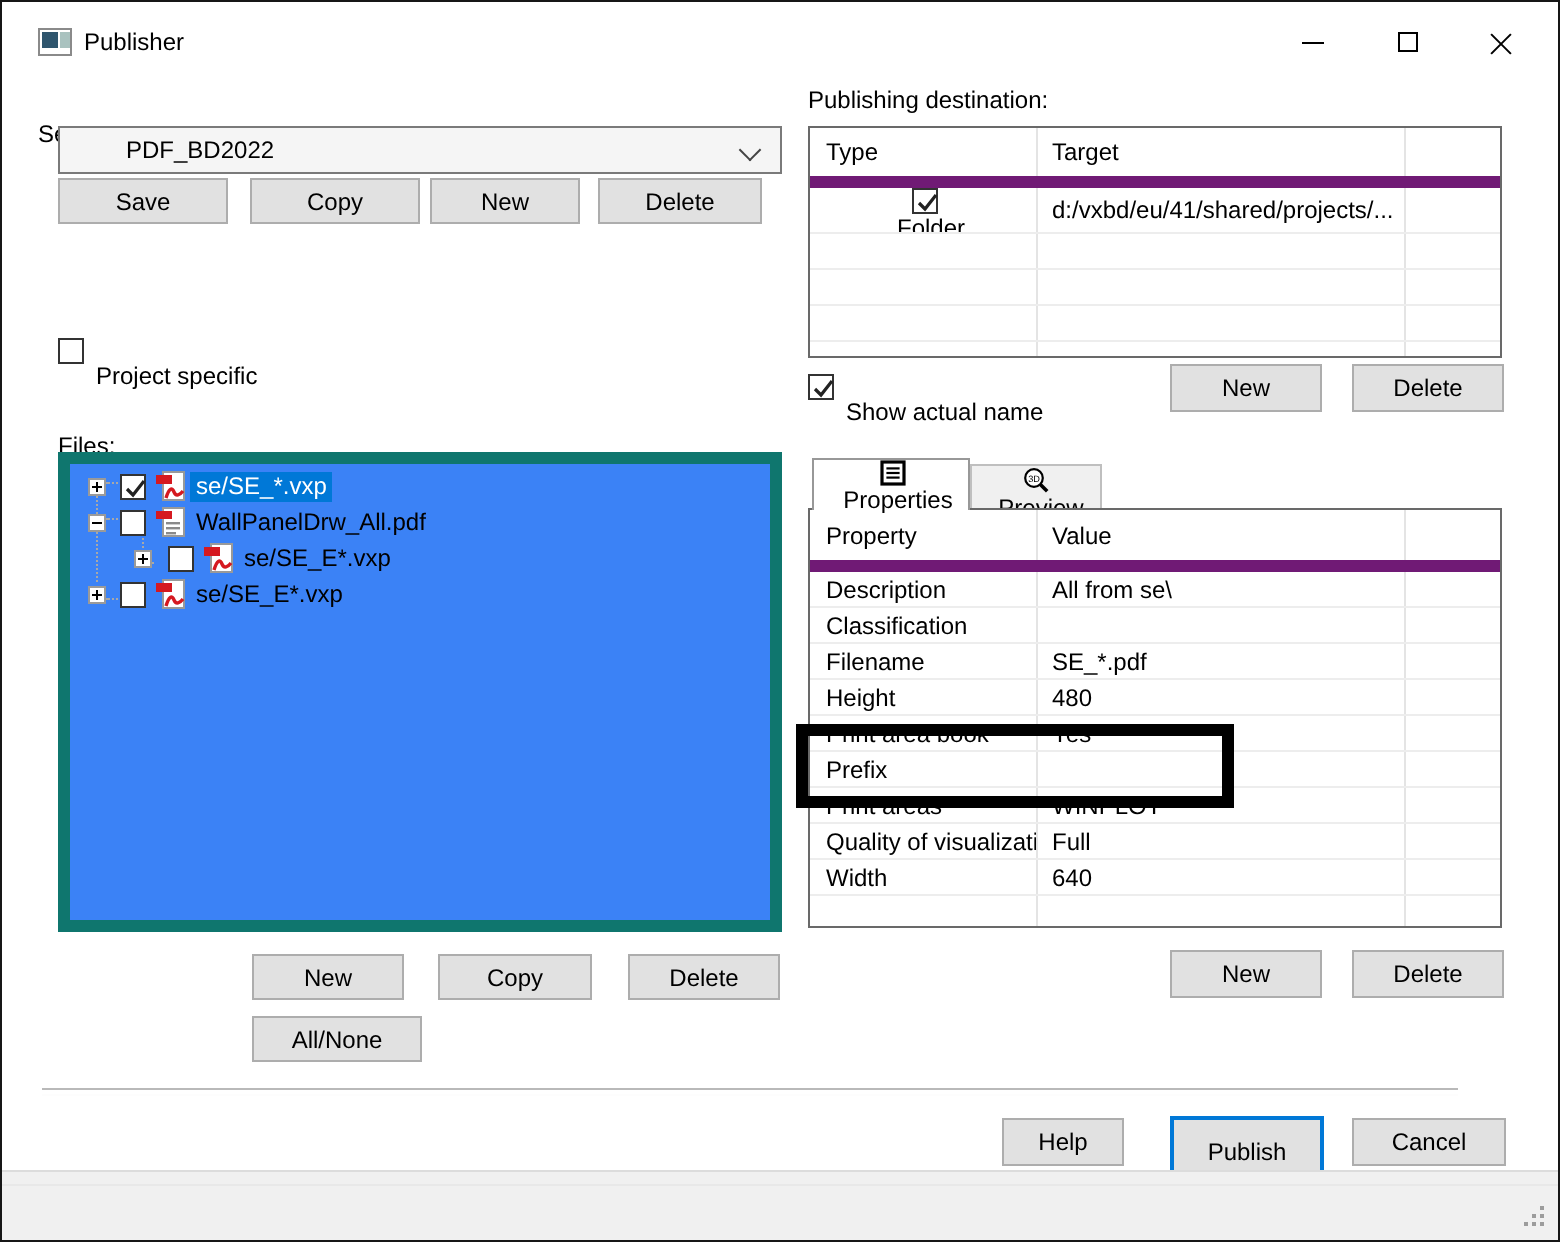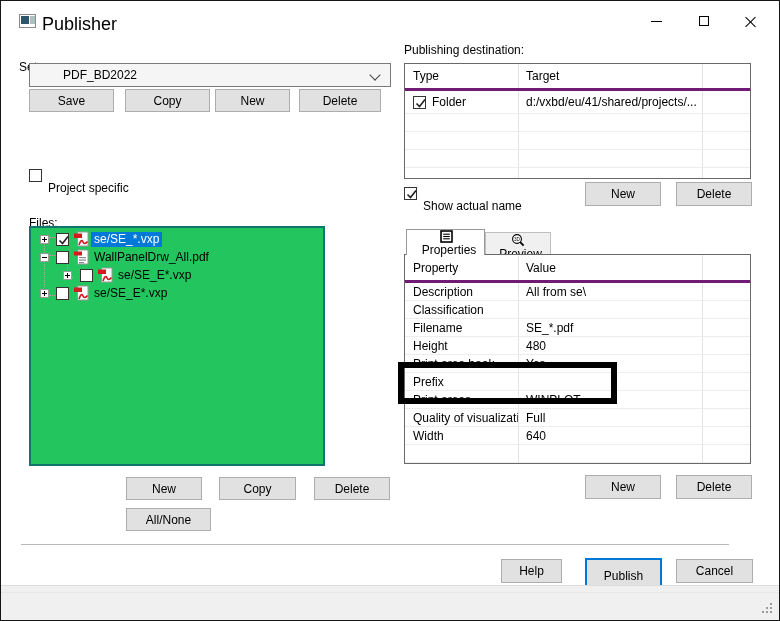--- a/index.html
+++ b/index.html
@@ -11,53 +11,53 @@
   }
   .lbl{position:absolute;white-space:nowrap;margin-top:12px;}
   .btn{
     position:absolute;background:#e1e1e1;border:1px solid #adadad;
     display:flex;align-items:center;justify-content:center;
     font-size:12px;box-sizing:border-box;cursor:default;white-space:nowrap;
   }
   .btn.default{border:2px solid #0078d7;}
   
   .titlebar{position:absolute;left:0;top:0;width:100%;height:40px;background:#fff;}
-  .title-text{position:absolute;left:41px;top:13px;font-size:18px;}
+  .title-text{position:absolute;left:41px;top:13px;font-size:12px;}
   .appicon{position:absolute;left:18px;top:13px;width:17px;height:14px;border:1px solid #8a8a8a;box-sizing:border-box;background:#fff;display:flex;}
   .appicon .l{width:55%;height:70%;background:#2f566e;margin:1px 0 0 1px;}
   .appicon .r{width:30%;height:70%;background:#a9c2bf;margin:1px 0 0 1px;}
   .winbtn{position:absolute;top:10px;width:30px;height:20px;display:flex;align-items:center;justify-content:center;}
   .min-bar{width:11px;height:1px;background:#000;}
   .max-box{width:10px;height:10px;border:1px solid #000;box-sizing:border-box;}
   .close-x{position:relative;width:12px;height:12px;}
   .close-x::before,.close-x::after{content:"";position:absolute;left:5.5px;top:0;width:1px;height:14px;background:#000;}
   .close-x::before{transform:rotate(45deg);}
   .close-x::after{transform:rotate(-45deg);}
   
   .combo{position:absolute;left:28px;top:62px;width:362px;height:24px;border:1px solid #7a7a7a;background:#f5f5f5;box-sizing:border-box;display:flex;align-items:center;}
   .combo .val{padding-left:8px;margin-left:25px;}
   .chev{position:absolute;right:11px;top:7px;width:7px;height:7px;border-right:1.4px solid #444;border-bottom:1.4px solid #444;transform:rotate(45deg);}
   
   .cb{position:absolute;width:13px;height:13px;border:1px solid #333;background:#fff;box-sizing:border-box;}
   .cb svg{position:absolute;left:-1px;top:-1px;}
   
-  .treebox{position:absolute;left:28px;top:225px;width:296px;height:240px;border:2px solid #0f766e;background:#22c55e;box-sizing:border-box;}
+  .treebox{position:absolute;left:28px;top:225px;width:362px;height:240px;border:6px solid #0f766e;background:#3b82f6;box-sizing:border-box;}
   .trow{position:absolute;left:0;width:100%;height:18px;}
   .expander{position:absolute;width:9px;height:9px;border:1px solid #9a9a9a;background:#fff;box-sizing:border-box;top:4px;}
   .expander i{position:absolute;left:1px;top:3px;width:5px;height:1px;background:#000;}
   .expander.plus b{position:absolute;left:3px;top:1px;width:1px;height:5px;background:#000;}
   .ticon{position:absolute;top:0;width:17px;height:17px;}
   .tlabel{position:absolute;top:1px;padding:0 3px;line-height:15px;white-space:nowrap;}
   .tlabel.sel{background:#0078d7;color:#fff;}
   .dot-v{position:absolute;border-left:1px dotted #a8a8a8;width:0;}
   .dot-h{position:absolute;border-top:1px dotted #a8a8a8;height:0;}
   
   .dtable{position:absolute;left:403px;top:62px;width:347px;height:116px;border:1px solid #696969;background:#fff;box-sizing:border-box;overflow:hidden;}
   .ptable{position:absolute;left:403px;top:253px;width:347px;height:210px;border:1px solid #696969;background:#fff;box-sizing:border-box;overflow:hidden;}
-  .thead{display:flex;align-items:center;border-bottom:3px solid #701a75;}
+  .thead{display:flex;align-items:center;border-bottom:6px solid #701a75;}
   .trowf{display:flex;align-items:center;border-bottom:1px solid #ededed;}
   .c1{width:114px;align-self:stretch;display:flex;align-items:center;padding-left:8px;border-right:1px solid #e4e4e4;box-sizing:border-box;white-space:nowrap;overflow:hidden;}
   .c2{width:184px;align-self:stretch;display:flex;align-items:center;padding-left:7px;border-right:1px solid #e4e4e4;box-sizing:border-box;white-space:nowrap;overflow:hidden;}
   .dtable .thead{height:24px;}
   .dtable .trowf{height:22px;}
   .dtable .erow{height:17px;border-bottom:1px solid #ededed;display:flex;}
   .ptable .thead{height:25px;}
   .ptable .trowf{height:17px;}
   .erow .c1,.erow .c2{padding:0;}
   
@@ -195,21 +195,21 @@
   <button class="btn" style="left:313px;top:476px;width:76px;height:23px;">Delete</button>
   <button class="btn" style="left:125px;top:507px;width:85px;height:23px;">All/None</button>
 
   <span class="lbl" style="left:403px;top:30px;">Publishing destination:</span>
   <div class="dtable">
     <div class="thead">
       <span class="c1">Type</span>
       <span class="c2">Target</span>
     </div>
     <div class="trowf">
-      <span class="c1" style="position:relative;">
+      <span class="c1" style="position:relative;flex-direction:column;">
         <span class="cb" style="position:relative;left:0;top:0;margin-right:6px;flex:none;">
           <svg width="15" height="15" viewBox="0 0 15 15">
               <path d="M3.5 7.5l3 3 5.5-7" stroke="#222" stroke-width="1.6" fill="none"></path>
             </svg>
         </span>
         <span>Folder</span>
       </span>
       <span class="c2">d:/vxbd/eu/41/shared/projects/...</span>
     </div>
     <div class="erow">

